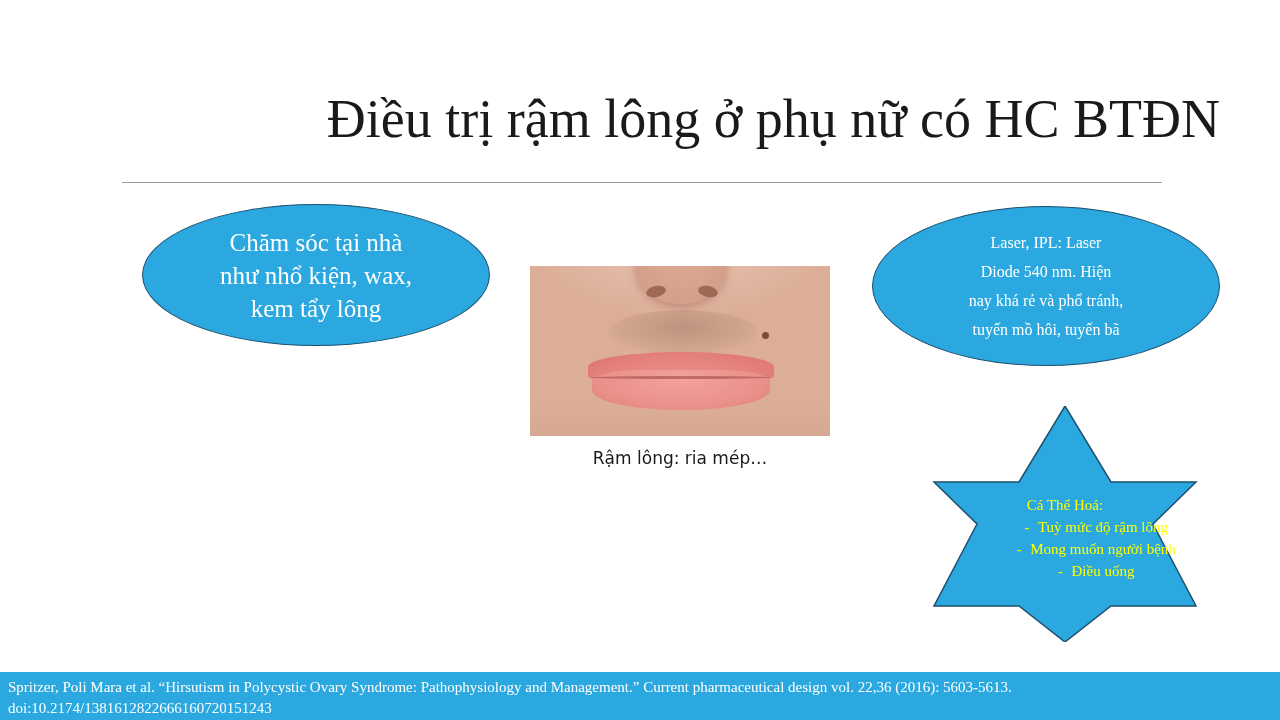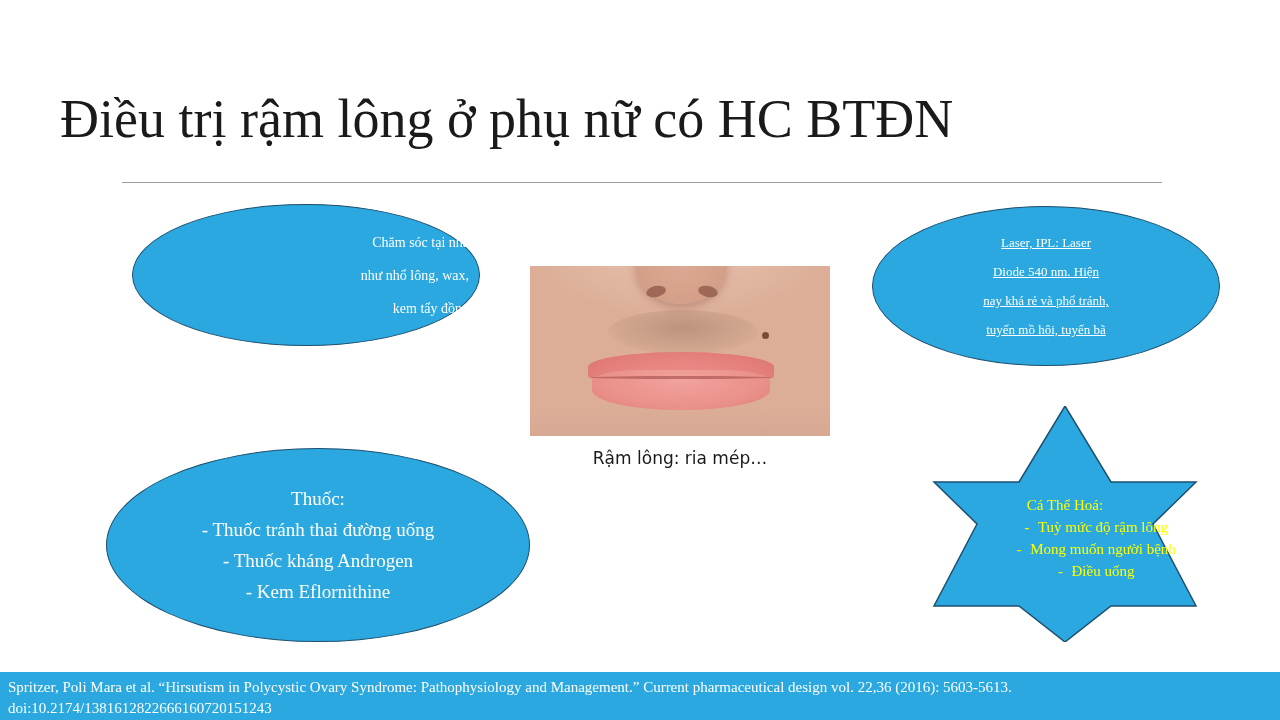--- a/index.html
+++ b/index.html
@@ -22,21 +22,21 @@
     height: 720px;
     background: #ffffff;
   }
 
   
   .title {
     position: absolute;
     left: 60px;
     top: 88px;
     width: 1160px;
-    text-align: left;
+    text-align: right;
     font-family: "Liberation Serif", serif;
     font-size: 54px;
     line-height: 62px;
     color: #1a1a1a;
     white-space: nowrap;
   }
   .title-rule {
     position: absolute;
     left: 122px;
     top: 182px;
@@ -58,37 +58,35 @@
     text-align: center;
     color: #ffffff;
     font-family: "Liberation Serif", serif;
   }
   .ellipse .etext {
     padding: 0 10px;
     width: 100%;
   }
 
   #ellipse-home {
-    left: 132px;
+    left: 142px;
     top: 204px;
     width: 348px;
     height: 142px;
-    font-size: 14px;
+    font-size: 25px;
     line-height: 33px;
-    text-align: right;
   }
 
   #ellipse-laser {
     left: 872px;
     top: 206px;
     width: 348px;
     height: 160px;
-    font-size: 13px;
+    font-size: 16px;
     line-height: 29px;
-    text-decoration: underline;
   }
 
   #ellipse-drugs {
     left: 106px;
     top: 448px;
     width: 424px;
     height: 194px;
     font-size: 19px;
     line-height: 31px;
   }
@@ -258,42 +256,34 @@
 <body>
 
 <div class="slide">
 
   <div class="title">Điều trị rậm lông ở phụ nữ có HC BTĐN</div>
   <div class="title-rule"></div>
 
   <div class="ellipse" id="ellipse-home">
     <div class="etext">
       <div>Chăm sóc tại nhà</div>
-      <div>như nhổ lông, wax,</div>
-      <div>kem tẩy đồng</div>
+      <div>như nhổ kiện, wax,</div>
+      <div>kem tẩy lông</div>
     </div>
   </div>
 
   <div class="ellipse" id="ellipse-laser">
     <div class="etext">
       <div>Laser, IPL: Laser</div>
       <div>Diode 540 nm. Hiện</div>
       <div>nay khá rẻ và phổ tránh,</div>
       <div>tuyến mồ hôi, tuyến bã</div>
     </div>
   </div>
 
-  <div class="ellipse" id="ellipse-drugs">
-    <div class="etext">
-      <div>Thuốc:</div>
-      <div>-    Thuốc tránh thai đường uống</div>
-      <div>-    Thuốc kháng Androgen</div>
-      <div>-    Kem Eflornithine</div>
-    </div>
-  </div>
 
   <div class="photo">
     <div class="skin"></div>
     <div class="nose"></div>
     <div class="nostril-l"></div>
     <div class="nostril-r"></div>
     <div class="stache"></div>
     <div class="chin"></div>
     <div class="lip-upper"></div>
     <div class="lip-lower"></div>

